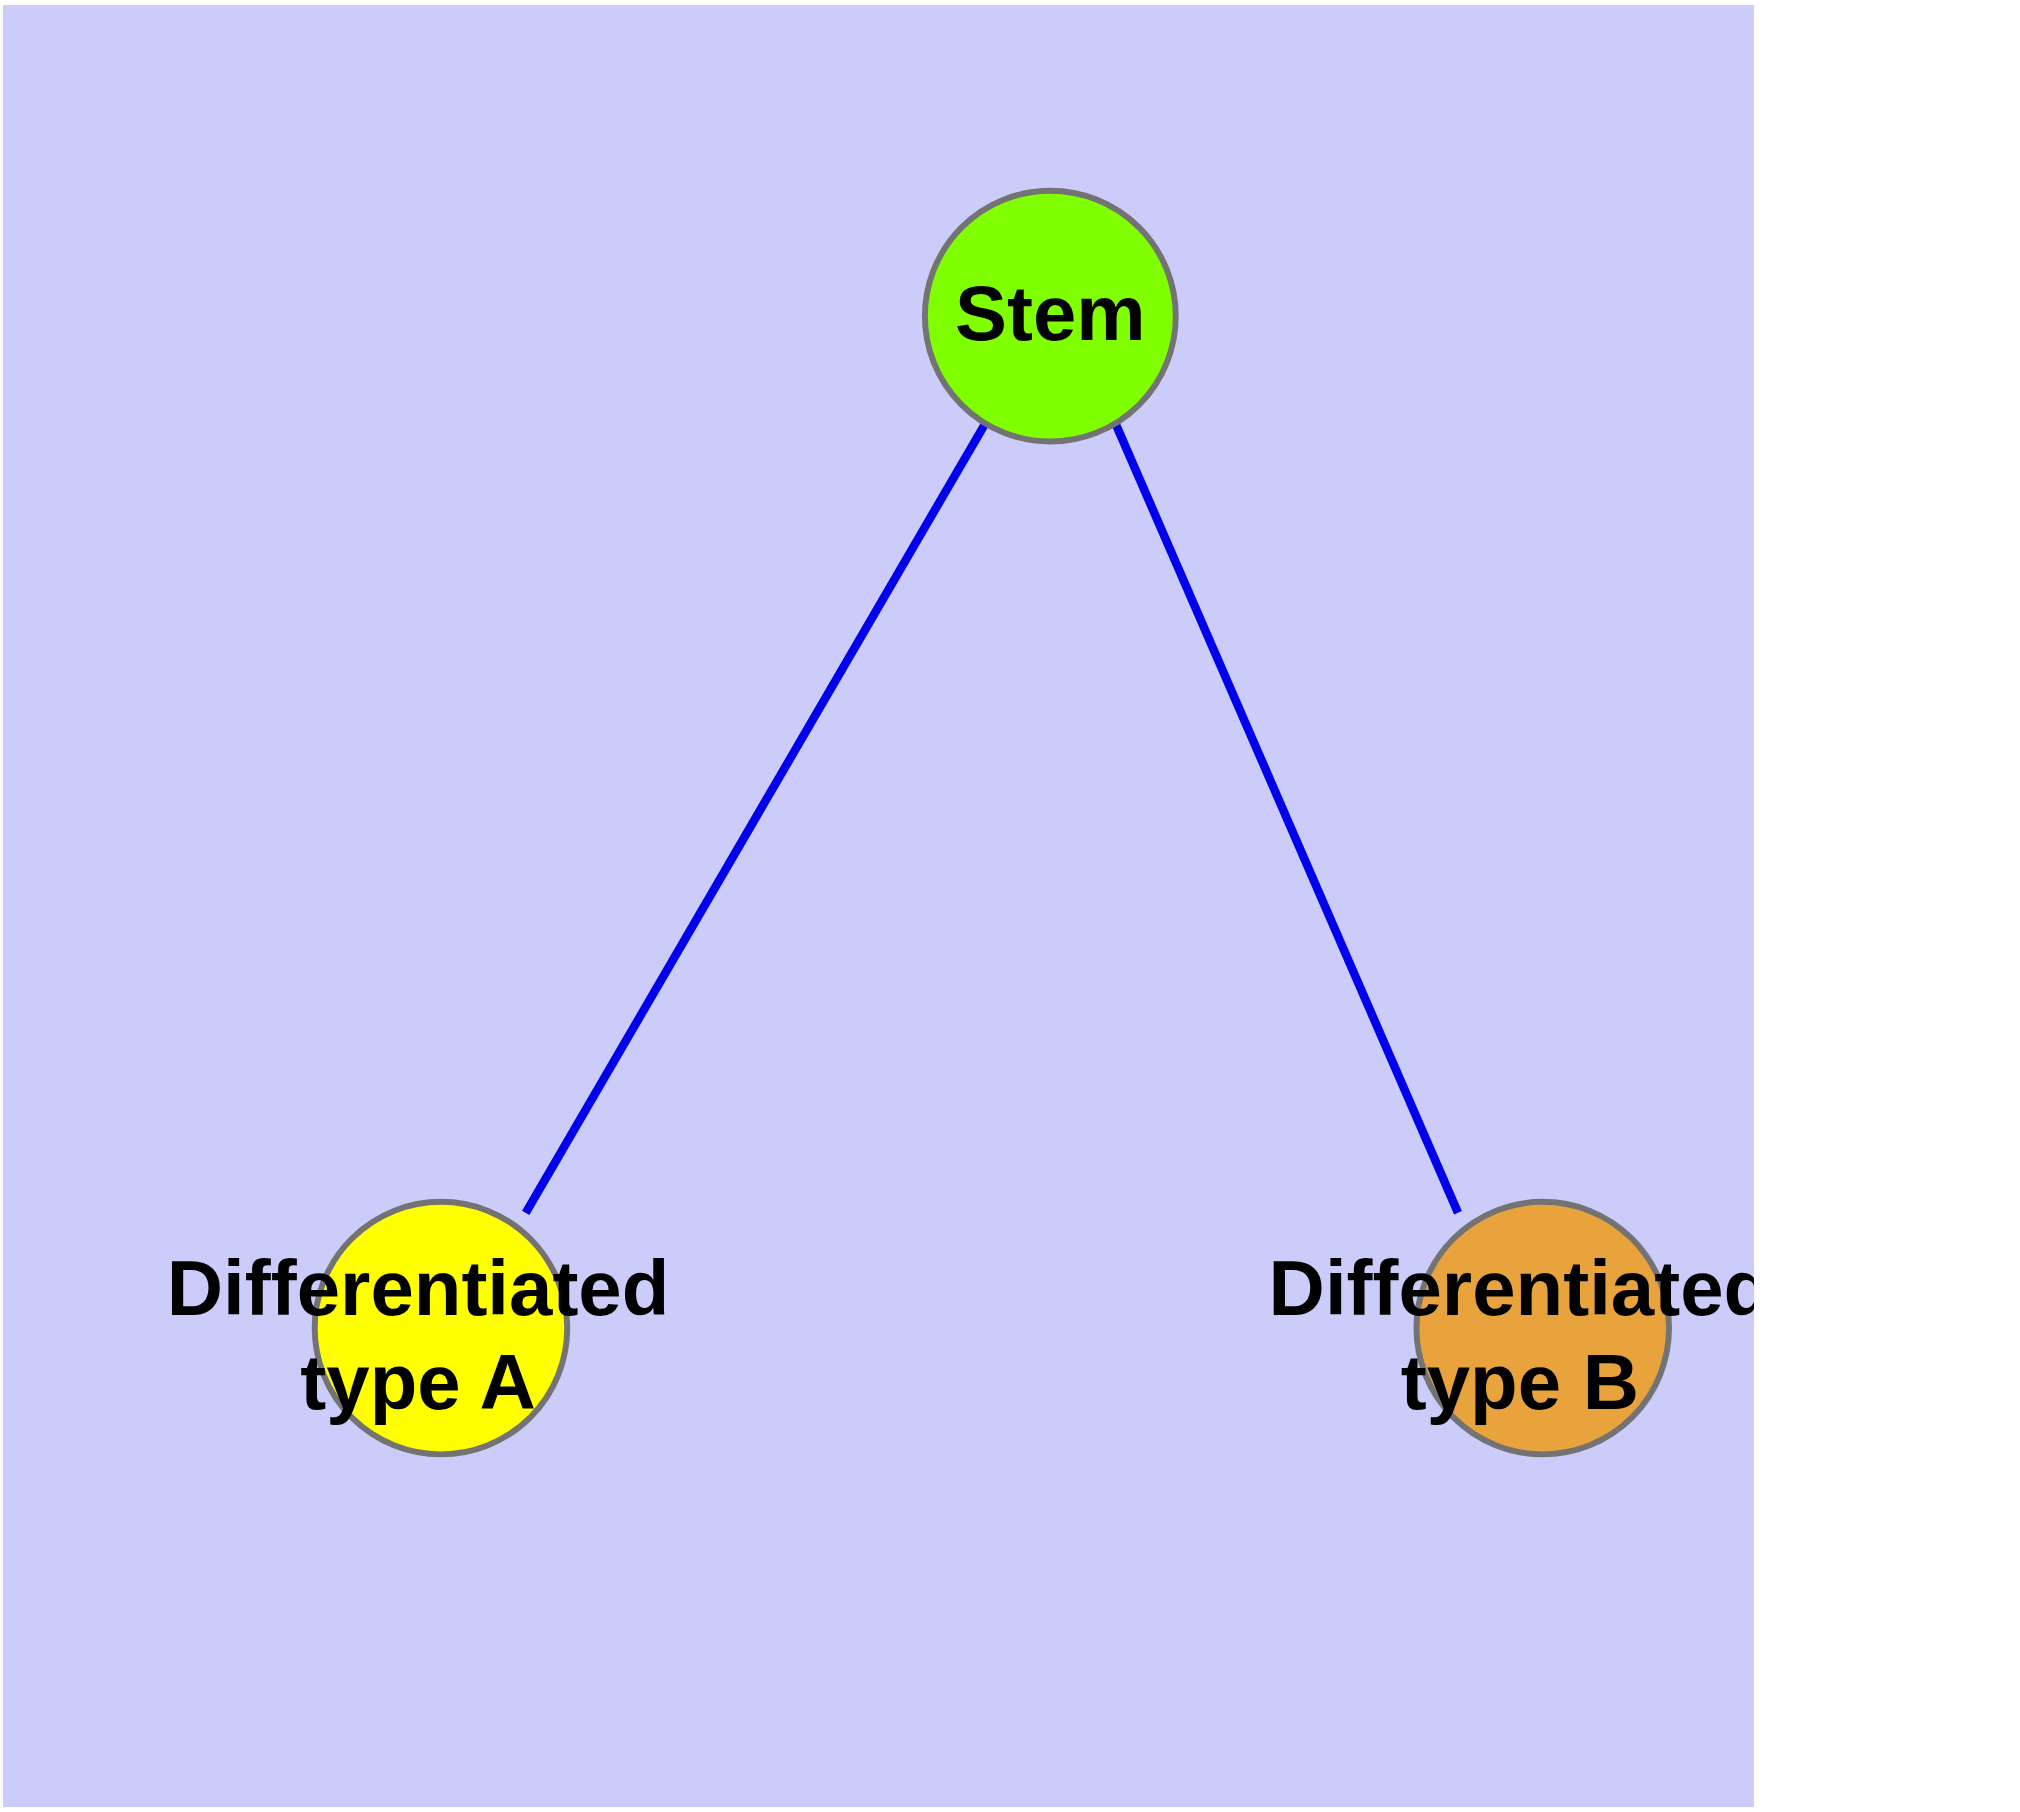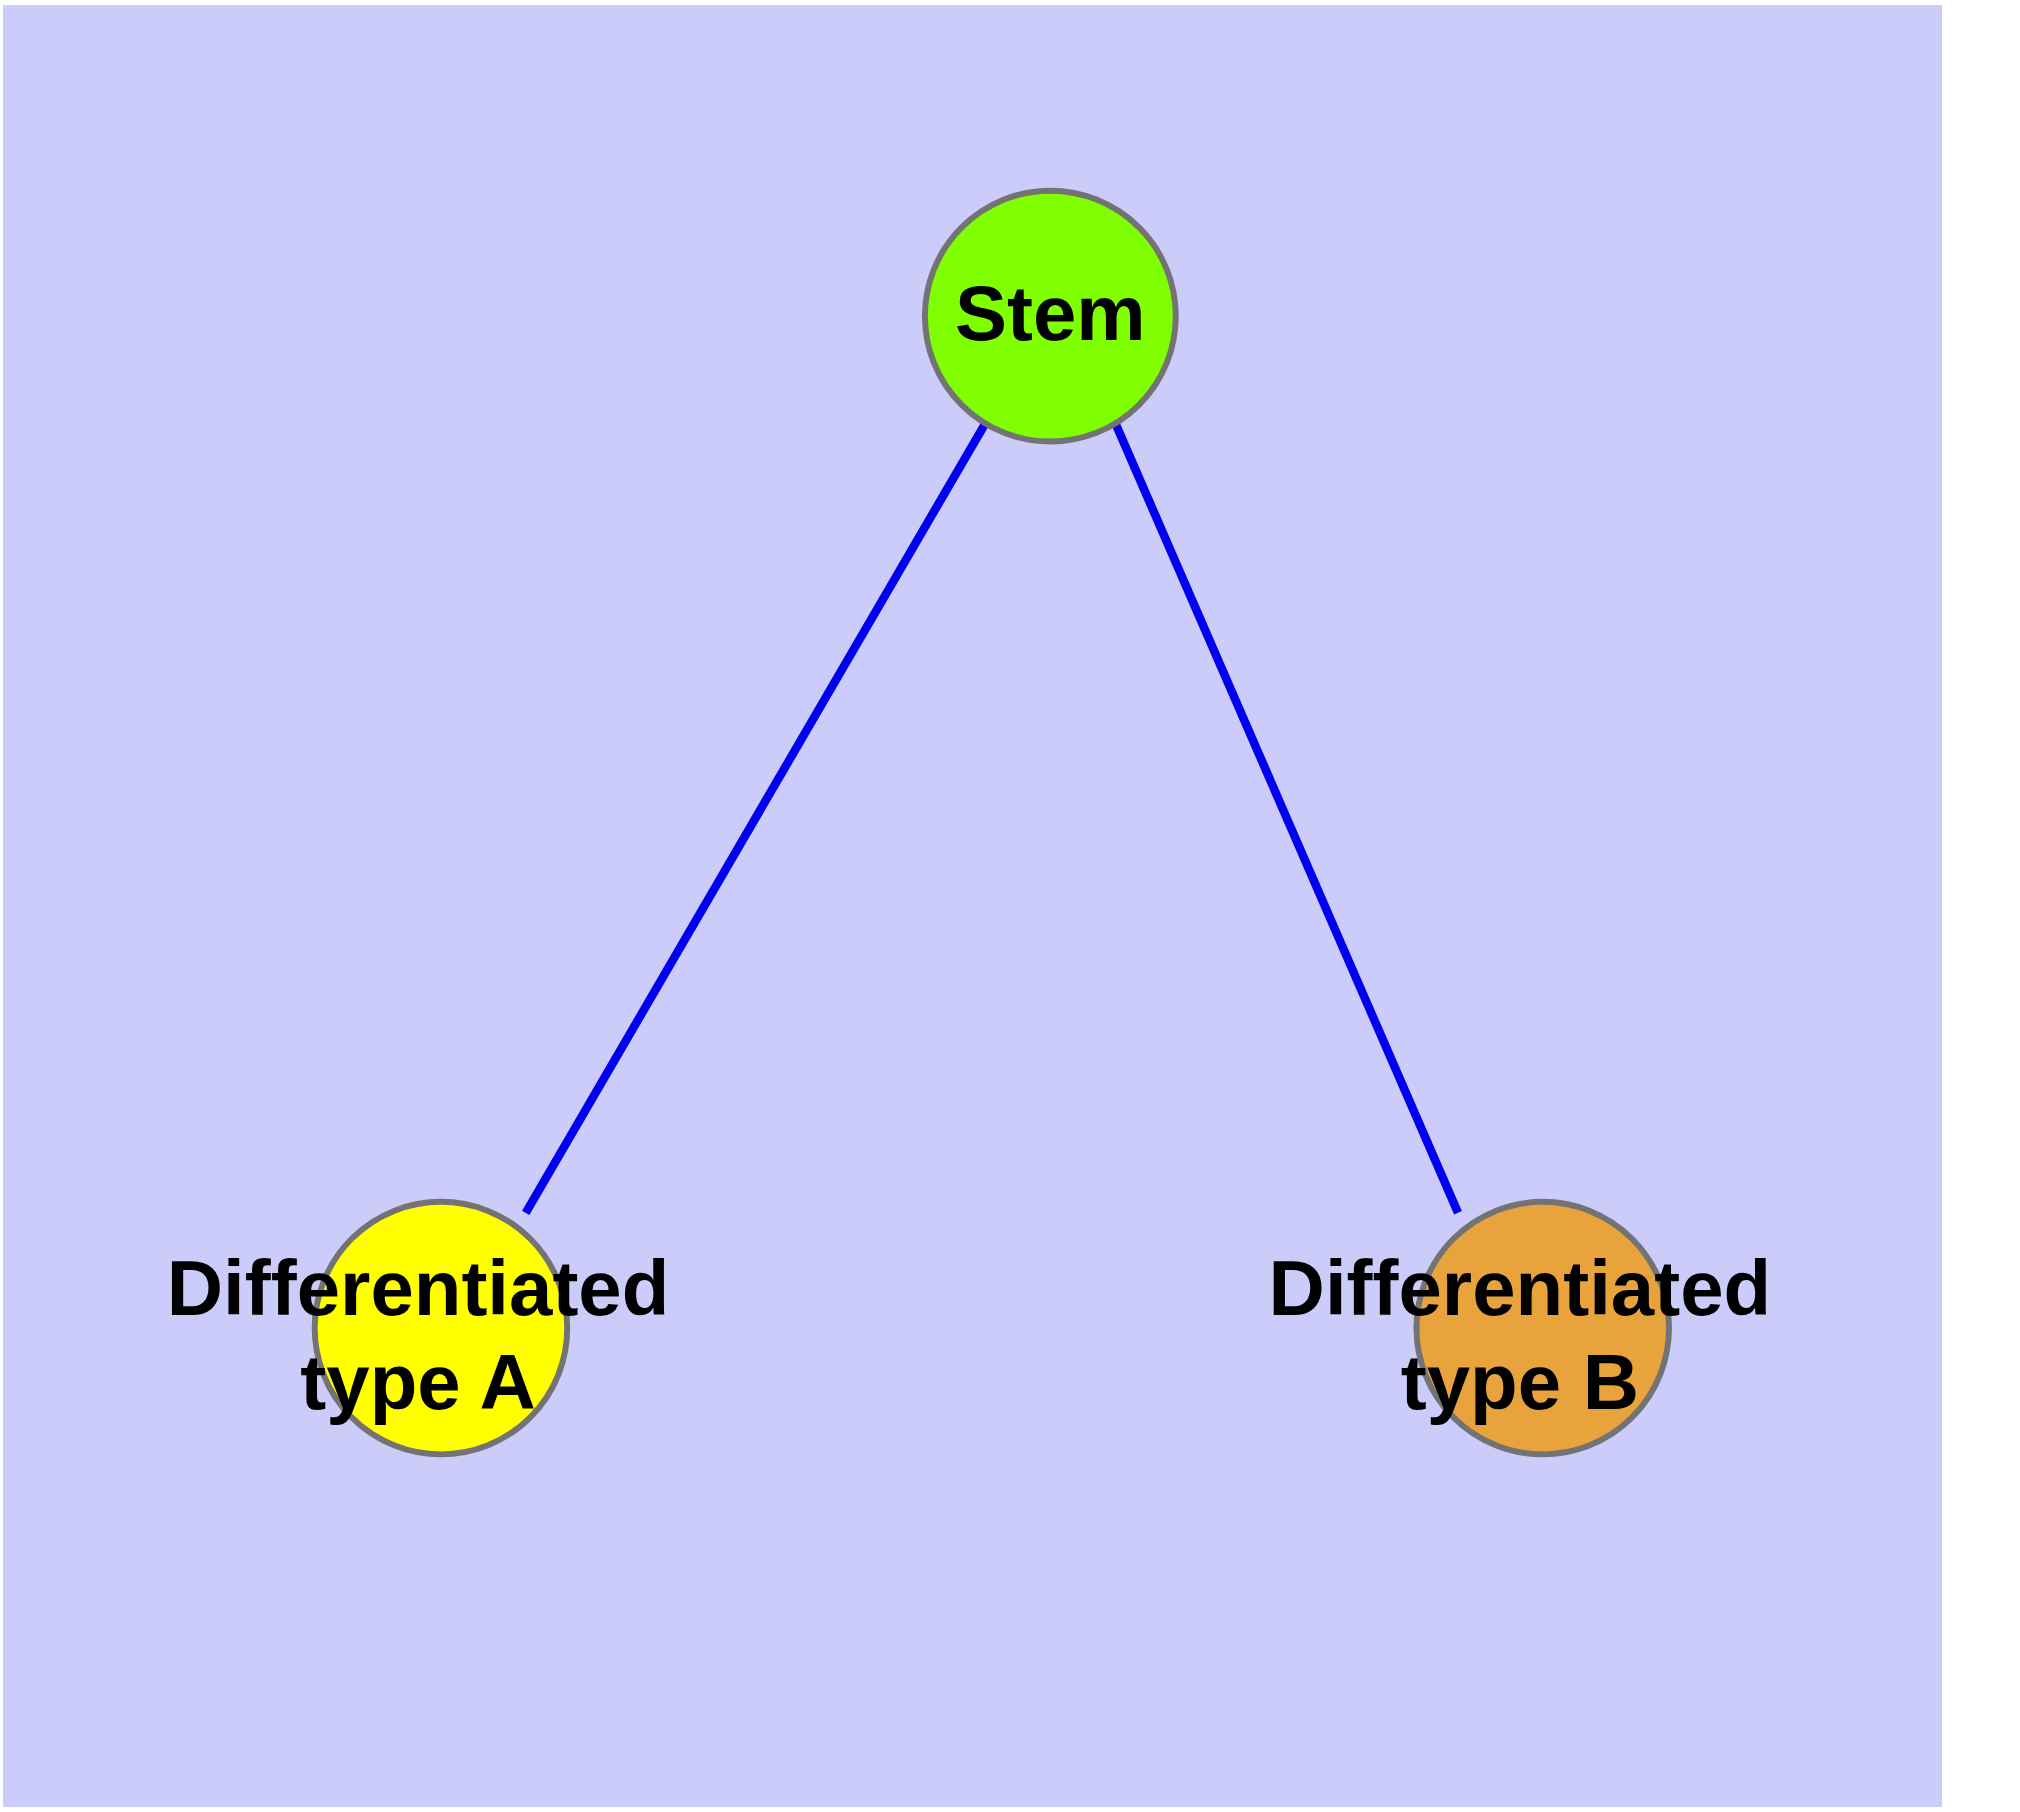--- a/index.html
+++ b/index.html
@@ -3,21 +3,21 @@
 <meta charset="utf-8">
 <title>Cell Differentiation Graph</title>
 <style>
   html, body {
     margin: 0;
     padding: 0;
     background: #ffffff;
   }
   #canvas {
     position: relative;
-    width: 1942px;
+    width: 1754px;
     height: 1812px;
     background: #ffffff;
     overflow: hidden;
     font-family: "Liberation Sans", sans-serif;
   }
   #plot-area {
     position: absolute;
     left: 3.4px;
     top: 5.1px;
     width: 2017px;

